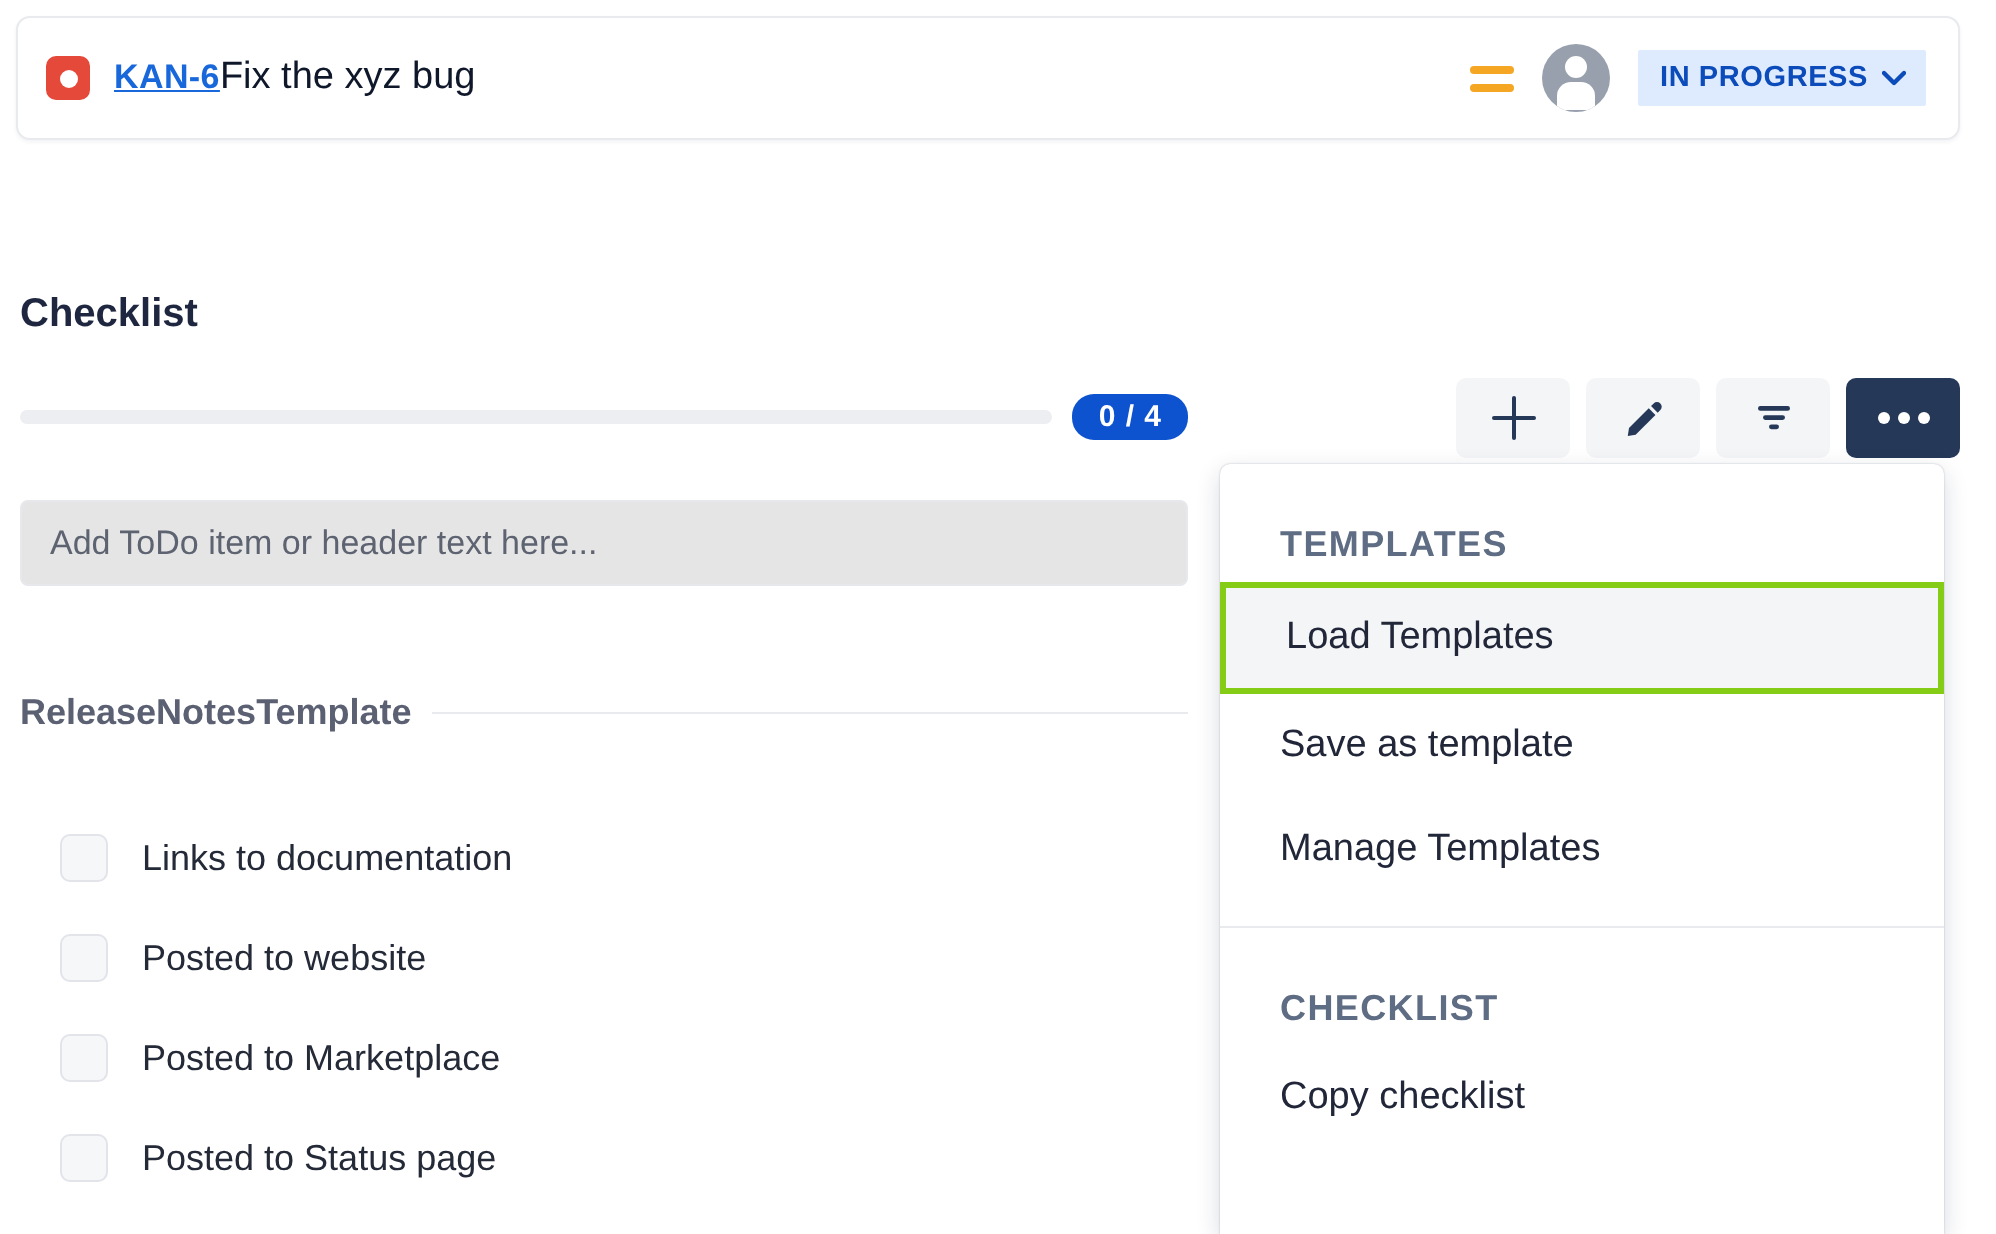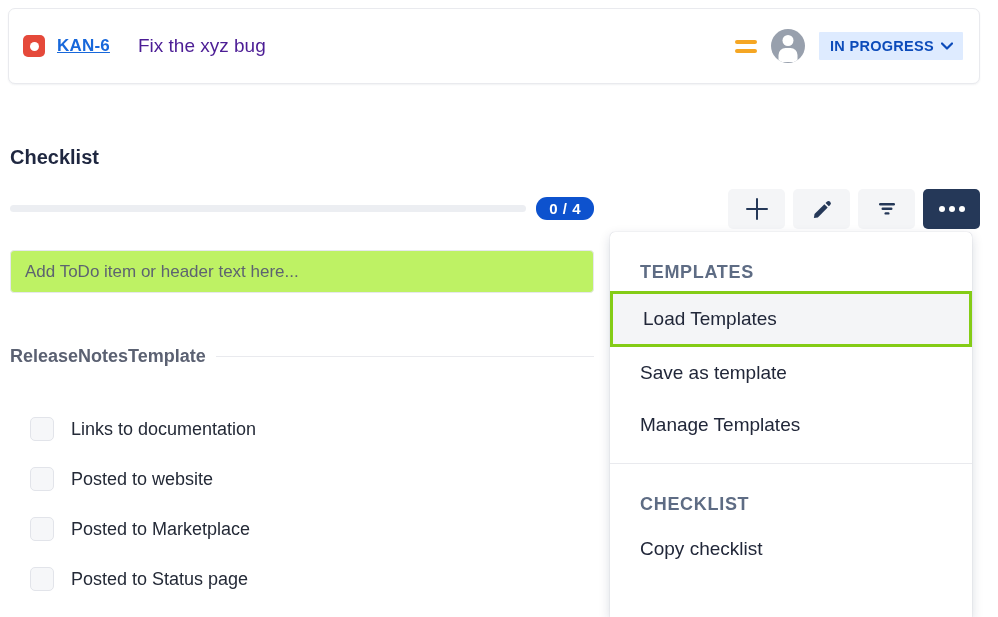--- a/index.html
+++ b/index.html
@@ -7,43 +7,42 @@
     width: 998px; height: 617px;
     background: #ffffff;
     font-family: "Liberation Sans", sans-serif;
     overflow: hidden;
   }
   #root { position: relative; width: 998px; height: 617px; background: #fff; }
 
   
   .issue-card {
     position: absolute; left: 8px; top: 8px;
-    width: 972px; height: 76px;
+    width: 972px; height: 62px;
     background: #ffffff;
     border: 1px solid #e9eaee;
     border-radius: 7px;
     box-shadow: 0 1px 2px rgba(9,30,66,0.06);
     display: flex; align-items: center;
   }
   .bug-icon {
     margin-left: 14px;
     width: 22px; height: 22px; border-radius: 5px;
     background: #e5493a;
     display: flex; align-items: center; justify-content: center;
     flex: none;
   }
   .bug-icon .dot { width: 9px; height: 9px; border-radius: 50%; background: #fff; }
   .issue-key {
     margin-left: 12px;
     color: #1868db; font-size: 17px; font-weight: bold;
     letter-spacing: .2px;
   }
   .issue-summary {
-    margin-left: 28px;
-    color: #4c1d95; font-size: 19px; font-weight: normal;
+    color: #0f172a; font-size: 19px; font-weight: normal;
   }
   .header-right {
     margin-left: auto; margin-right: 16px;
     display: flex; align-items: center; gap: 14px;
   }
   .priority-icon { width: 22px; height: 18px; display: flex; flex-direction: column; justify-content: center; gap: 5px; }
   .priority-icon i { display: block; height: 4px; border-radius: 2px; background: #f5a623; }
   .avatar {
     width: 34px; height: 34px; border-radius: 50%;
     background: #98a0ad; position: relative; overflow: hidden;
@@ -97,21 +96,21 @@
     content: ""; position: absolute; background: #253858; border-radius: 1px;
   }
   .tb-plus:before { left: 0; top: 10px; width: 22px; height: 2.4px; }
   .tb-plus:after  { top: 0; left: 10px; width: 2.4px; height: 22px; }
   .dots { display: flex; gap: 4px; }
   .dots i { width: 6px; height: 6px; border-radius: 50%; background: #fff; display: block; }
 
   .add-input {
     position: absolute; left: 10px; top: 250px;
     width: 584px; height: 43px;
-    background: #bef264;
+    background: #e5e5e5;
     border: 1px solid #e6e8ec; border-radius: 4px;
     padding: 0 14px;
     font-family: "Liberation Sans", sans-serif;
     font-size: 17px; color: #5d6370;
     outline: none;
   }
   .add-input::placeholder { color: #5d6370; opacity: 1; }
 
   .section-header {
     position: absolute; left: 10px; top: 346px;

